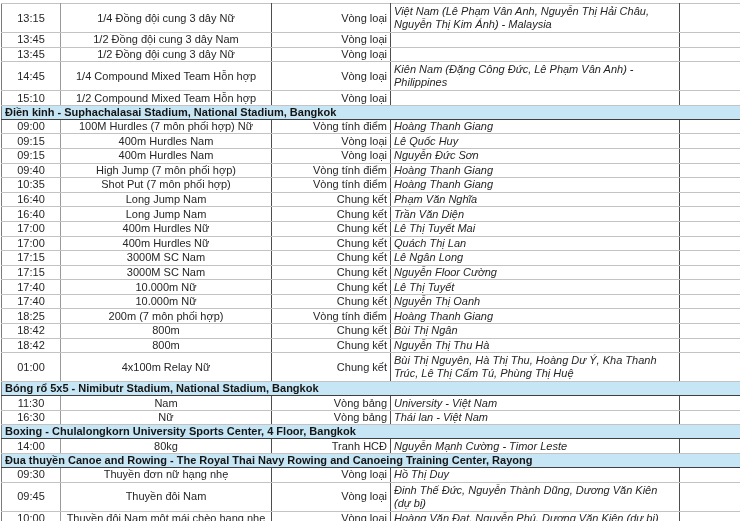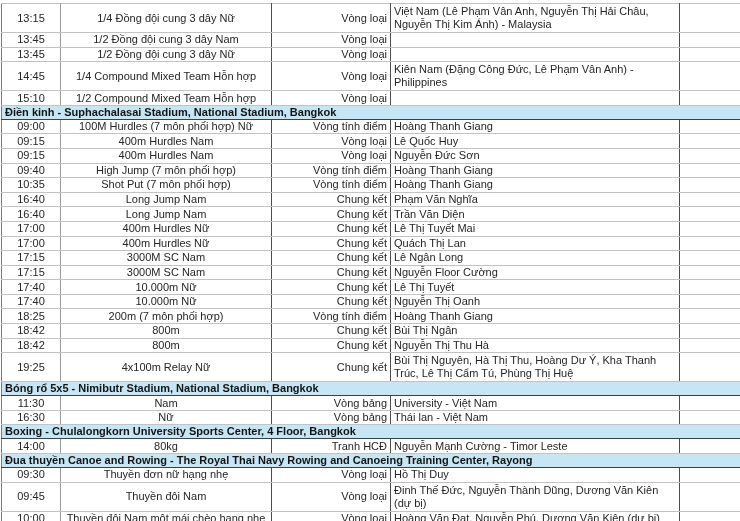--- a/index.html
+++ b/index.html
@@ -16,21 +16,21 @@
     font-size:11px;color:#262626;line-height:1.18;
     padding:0 3px;vertical-align:middle;overflow:hidden;
     border-top:1px solid #c3c3c3;border-bottom:1px solid #c3c3c3;
     word-wrap:break-word;
   }
   tr.data-row{height:14.6px;}
   tr.data-row.tall{height:29px;}
   td.time{width:56px;text-align:center;padding:0 1px;border-right:1px solid #9a9a9a;}
   td.event{width:204px;text-align:center;border-right:1px solid #4d4d4d;}
   td.round{width:112px;text-align:right;border-right:1px solid #4d4d4d;}
-  td.participants{width:282px;text-align:left;border-right:1px solid #4d4d4d;}
+  td.participants{width:282px;text-align:left;border-right:1px solid #4d4d4d;font-style:italic;}
   td.note{width:78px;}
   tr.section-header-row{height:13.5px;}
   tr.section-header-row td{
     background:#c7e6f5;color:#141414;font-weight:bold;
     border-top:1px solid #3f3f3f;border-bottom:1px solid #3f3f3f;
     text-align:left;padding:0 3px;white-space:nowrap;
   }
 </style>
 </head>
 <body>
@@ -181,21 +181,21 @@
     <td class="note"></td>
   </tr>
       <tr class="data-row">
     <td class="time">18:42</td>
     <td class="event">800m</td>
     <td class="round">Chung kết</td>
     <td class="participants">Nguyễn Thị Thu Hà</td>
     <td class="note"></td>
   </tr>
       <tr class="data-row tall">
-    <td class="time">19:25</td>
+    <td class="time">01:00</td>
     <td class="event">4x100m Relay Nữ</td>
     <td class="round">Chung kết</td>
     <td class="participants">Bùi Thị Nguyên, Hà Thị Thu, Hoàng Dư Ý, Kha Thanh Trúc, Lê Thị Cẩm Tú, Phùng Thị Huệ</td>
     <td class="note"></td>
   </tr>
       <tr class="section-header-row">
     <td colspan="5">Bóng rổ 5x5 - Nimibutr Stadium, National Stadium, Bangkok</td>
   </tr>
       <tr class="data-row">
     <td class="time">11:30</td>

